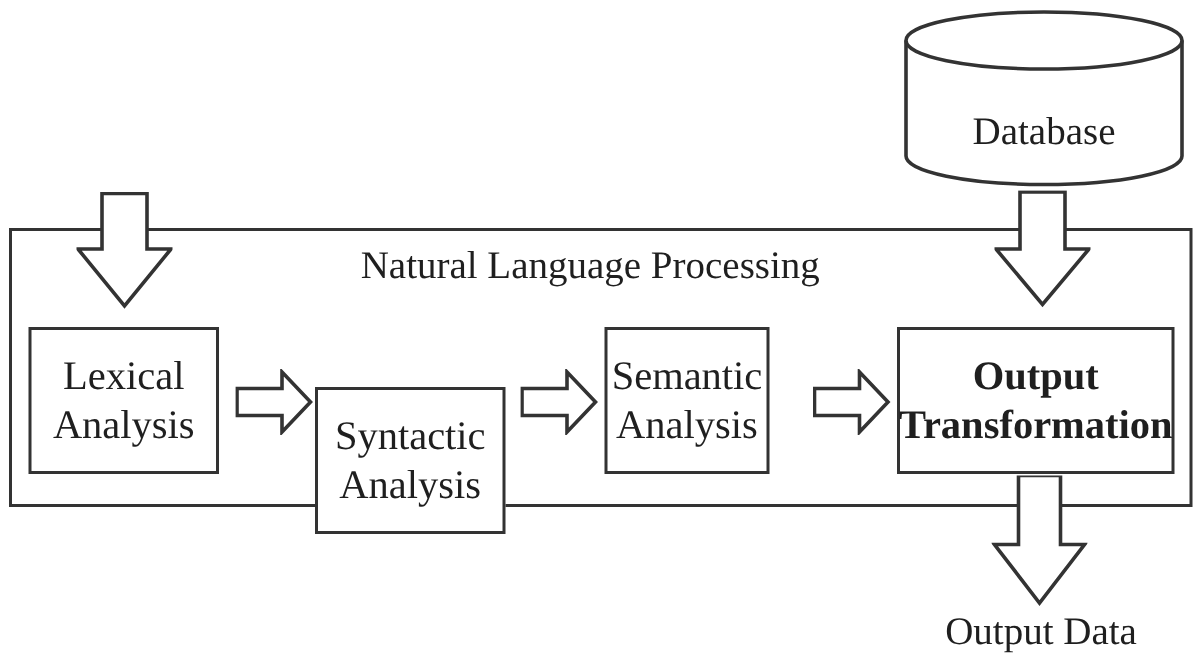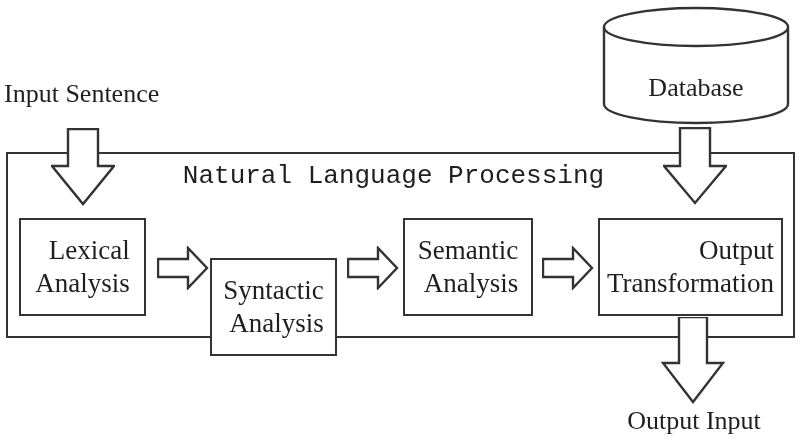--- a/index.html
+++ b/index.html
@@ -37,46 +37,45 @@
   }
 
   .container-title {
     left: 6px;
     top: 162px;
     width: 775px;
     text-align: center;
     font-size: 26px;
     line-height: 1.15;
     z-index: 2;
-    font-family: Liberation Mono, monospace;
   }
 
   .stage-box {
     top: 218px;
     height: 98px;
     border: 2px solid #333333;
     box-sizing: border-box;
     background: #ffffff;
     display: flex;
     align-items: center;
     justify-content: center;
-    text-align: right;
+    text-align: center;
     z-index: 2;
   }
   .stage-label {
     font-size: 27px;
     line-height: 33px;
     white-space: pre-line;
     color: #1f1f1f;
   }
 
   .stage-1 { left: 19px;  width: 127px; }
   .stage-2 { left: 210px; width: 127px; margin-top: 40px; }
-  .stage-3 { left: 403px; width: 130px; }
-  .stage-4 { left: 598px; width: 185px; }
+  .stage-3 { left: 403px; width: 110px; }
+  .stage-4 { left: 598px; width: 185px; font-weight: bold; }
 
   .arrow-svg { z-index: 3; display: block; }
   .arrow-shape {
     fill: #ffffff;
     stroke: #333333;
     stroke-width: 2.4;
     stroke-linejoin: miter;
   }
 
   .right-arrow-1 { left: 157px; top: 246px; }
@@ -110,21 +109,20 @@
     width: 200px;
     text-align: center;
     z-index: 2;
   }
 </style>
 </head>
 <body>
 
 <div class="canvas">
 
-  <div class="abs ext-label input-label">Input Sentence</div>
 
   <svg class="abs arrow-svg input-arrow" width="64" height="78" viewBox="0 0 64 78">
     <polygon class="arrow-shape" points="17,1 47,1 47,38 63,38 32,76 1,38 17,38"></polygon>
   </svg>
 
   <svg class="abs cylinder-svg" width="190" height="122" viewBox="0 0 190 122">
     <path class="cylinder-shape" d="M 3 23 L 3 100 A 92 19 0 0 0 187 100 L 187 23"></path>
     <ellipse class="cylinder-shape" cx="95" cy="23" rx="92" ry="19"></ellipse>
   </svg>
   <div class="abs ext-label db-label">Database</div>
@@ -165,15 +163,15 @@
 
   <div class="abs stage-box stage-4">
     <span class="stage-label">Output
 Transformation</span>
   </div>
 
   <svg class="abs arrow-svg output-arrow" width="64" height="87" viewBox="0 0 64 87">
     <polygon class="arrow-shape" points="18,0 46,0 46,46 62,46 32,85 2,46 18,46"></polygon>
   </svg>
 
-  <div class="abs ext-label output-label">Output Input</div>
+  <div class="abs ext-label output-label">Output Data</div>
 
 </div>
 
 </body></html>

